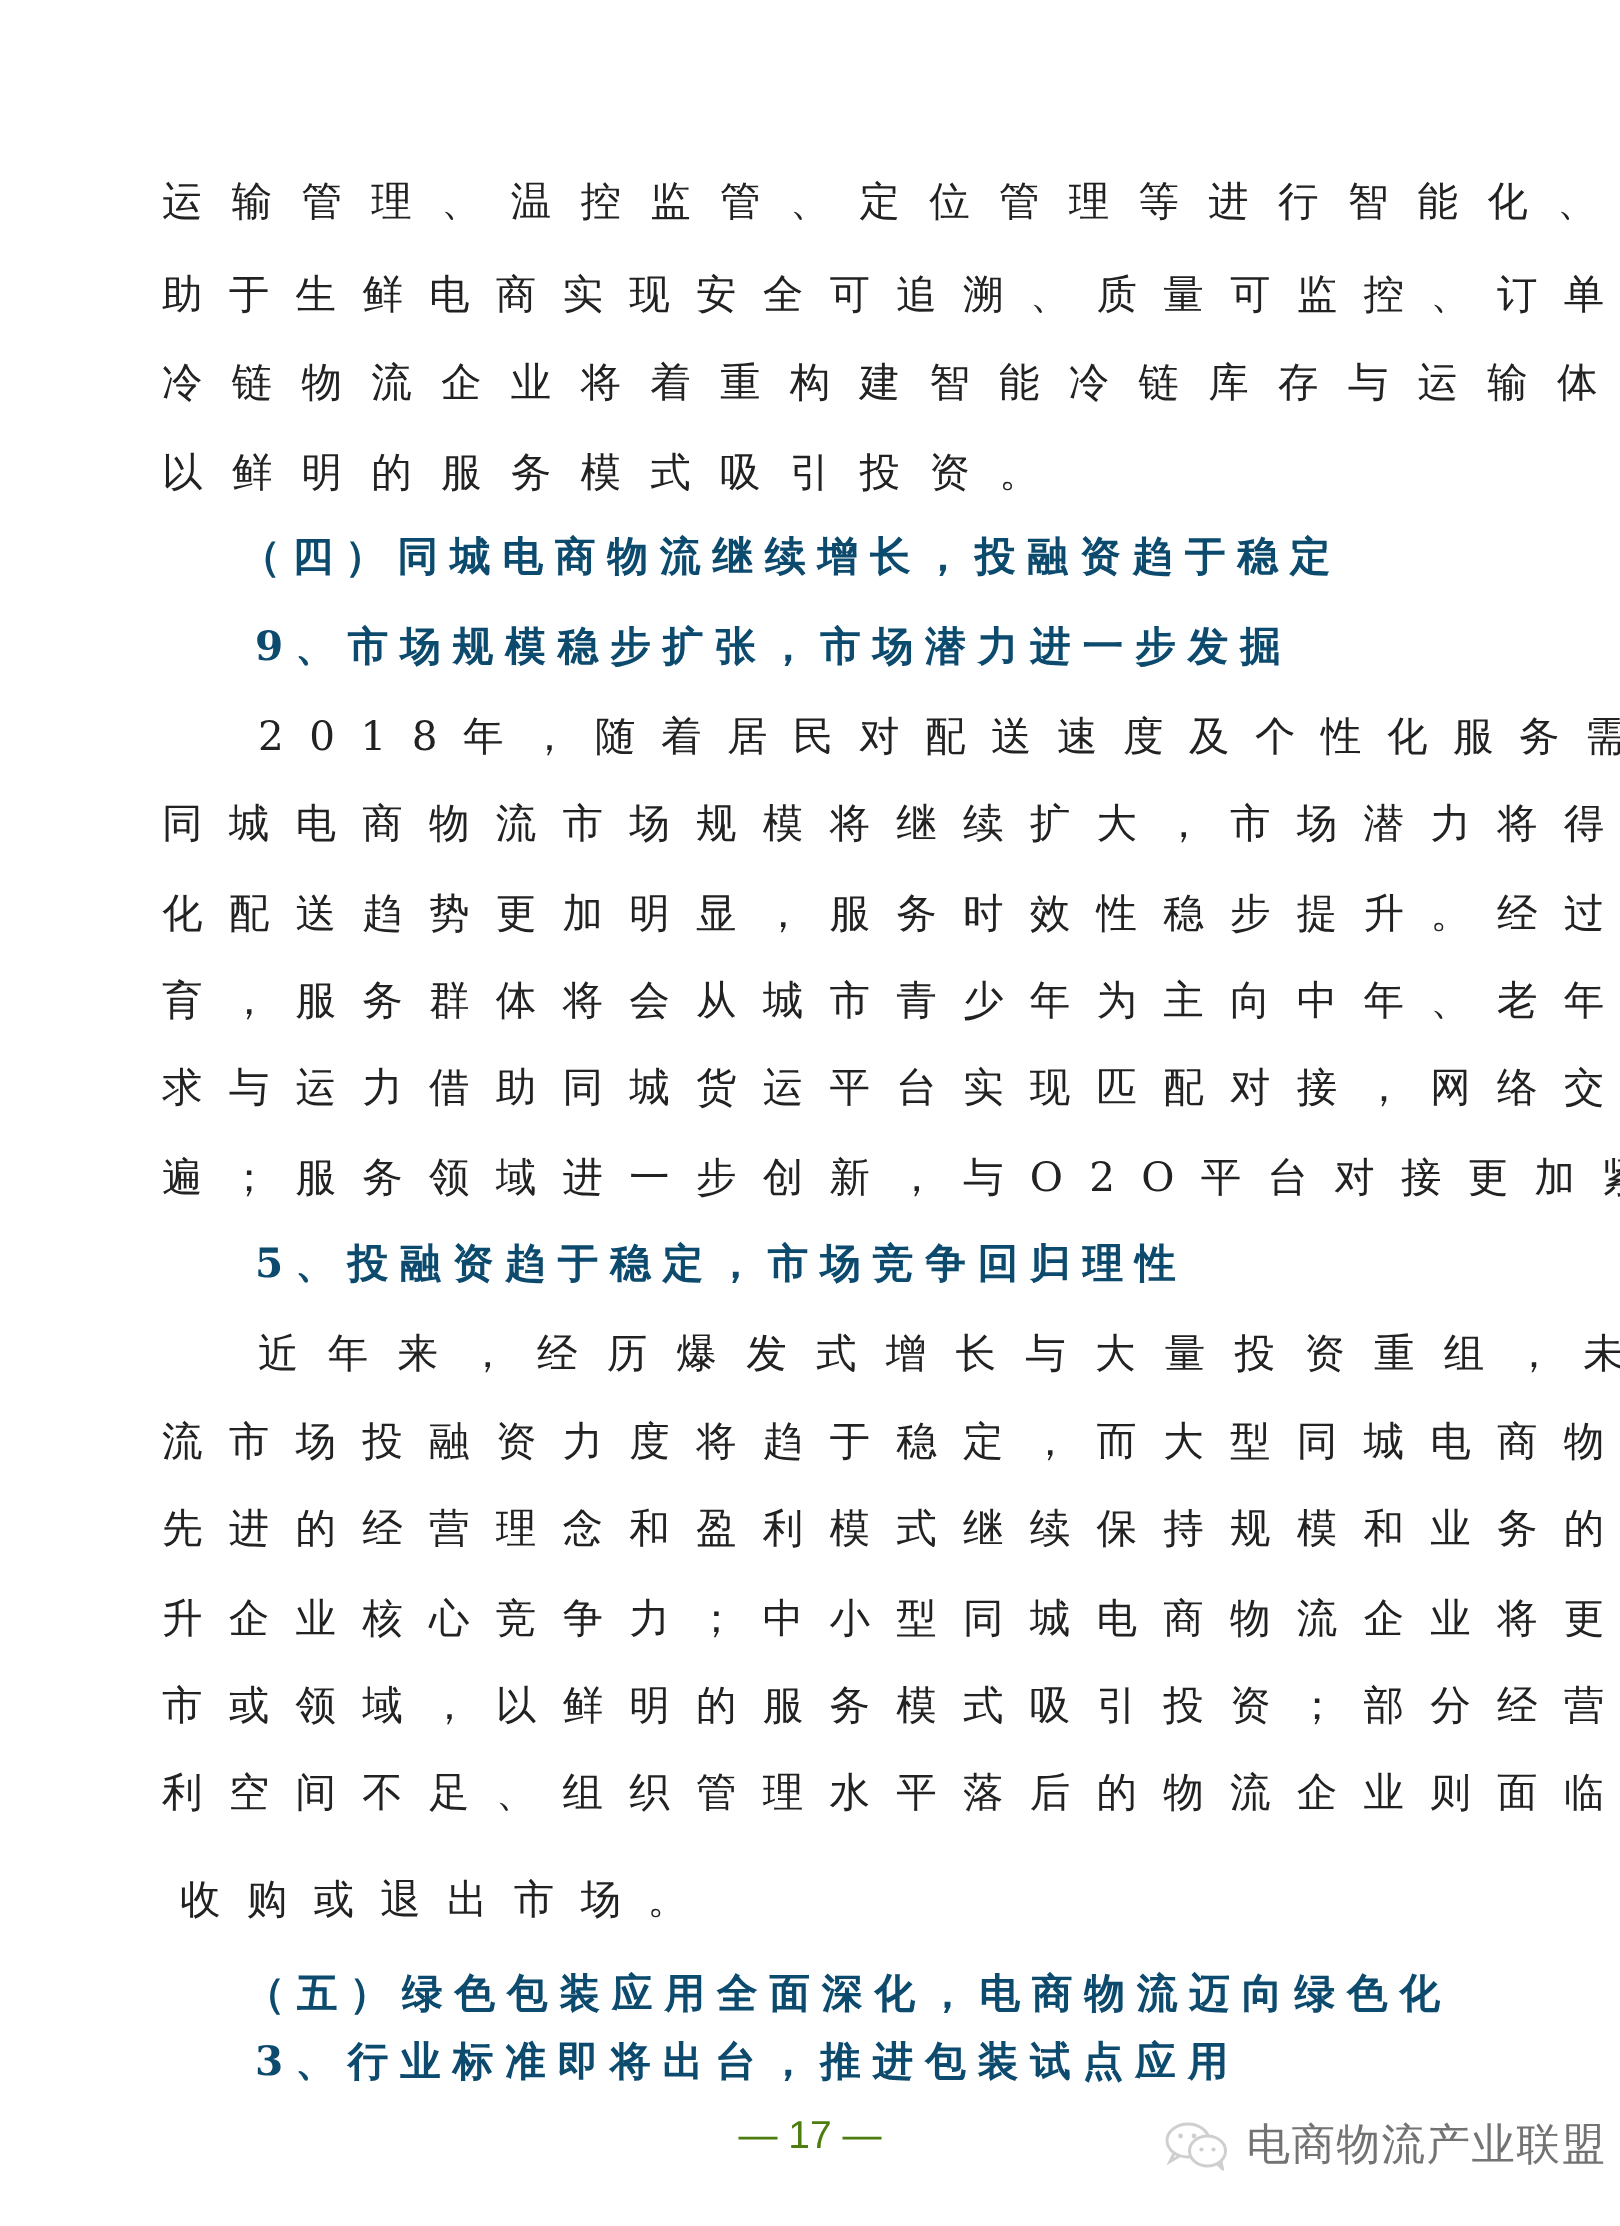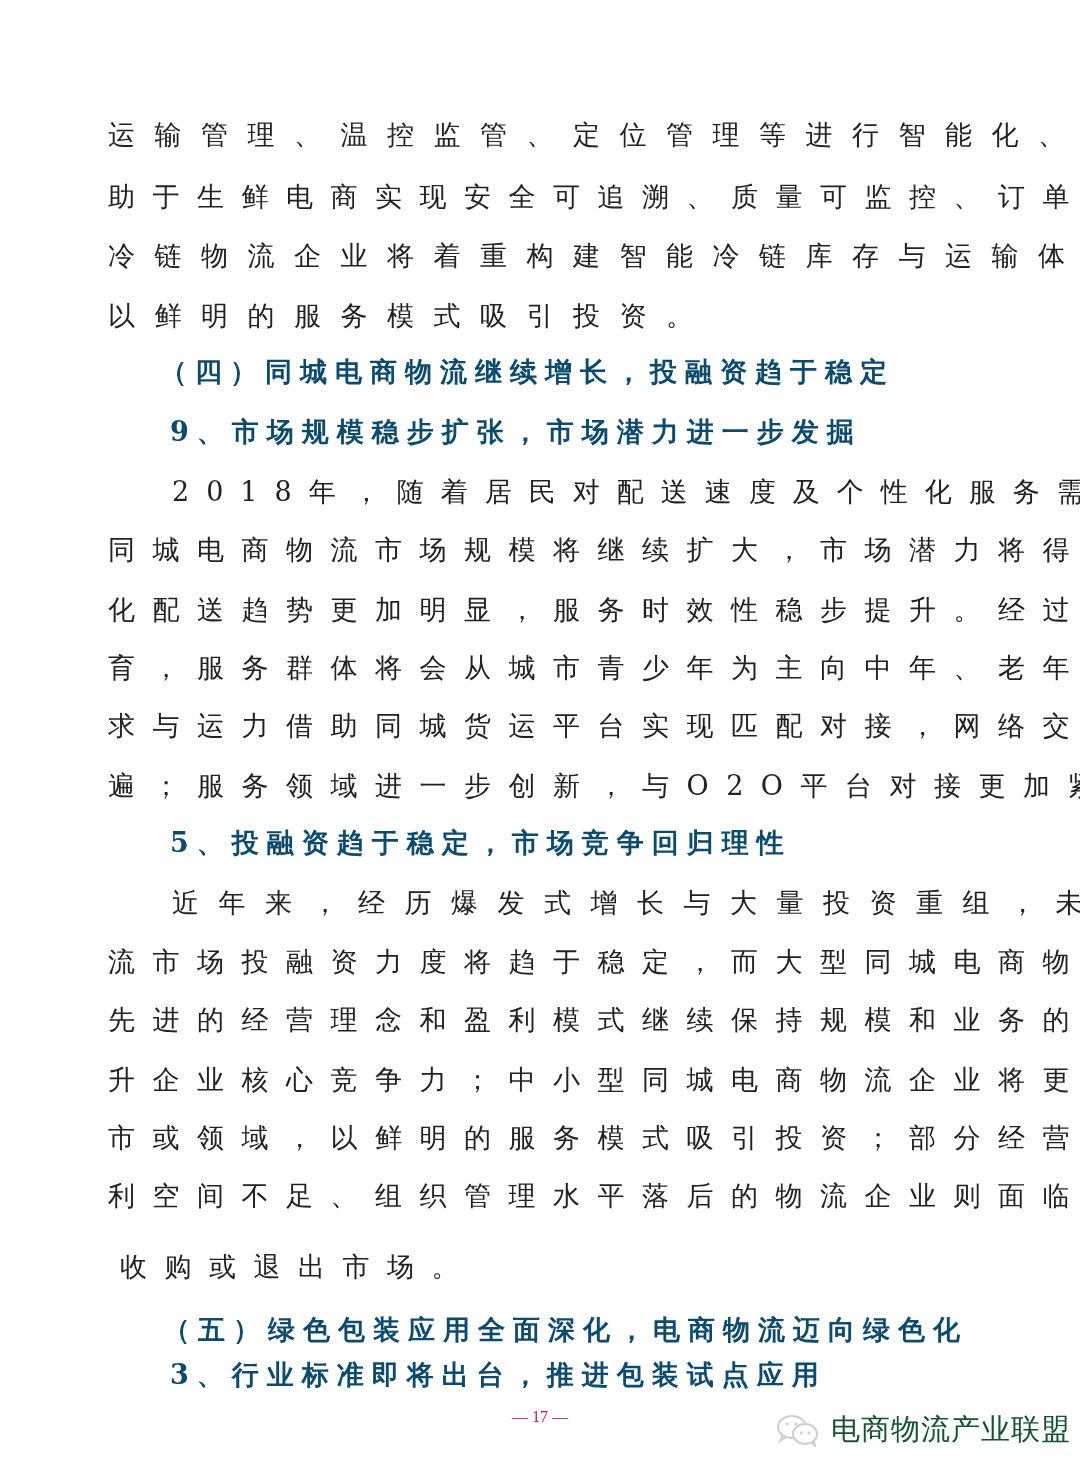--- a/index.html
+++ b/index.html
@@ -2,23 +2,23 @@
 <html><head>
 <meta charset="utf-8">
 <style>
   html, body { margin:0; padding:0; }
   body { width:1080px; height:1484px; background:#ffffff; position:relative; overflow:hidden;
          font-family:"DejaVu Serif","Liberation Serif",serif; color:#1a1a1a; }
   .line { position:absolute; left:108px; white-space:nowrap; font-size:27px; line-height:34px;
           letter-spacing:19.5px; color:#222; }
   .heading { font-weight:bold; letter-spacing:8px; color:#0c4a6e; }
   .pagenum { position:absolute; top:1408px; left:0; width:1080px; text-align:center;
-             font-size:16px; color:#be185d; font-family:Liberation Serif, serif; }
+             font-size:26px; color:#4d7c0f; font-family:Liberation Sans, sans-serif; }
   .watermark { position:absolute; left:775px; top:1410px; display:flex; align-items:center;
-               color:#14532d; font-family:"DejaVu Sans",sans-serif; font-size:29px; letter-spacing:1px; }
+               color:#737373; font-family:"DejaVu Sans",sans-serif; font-size:29px; letter-spacing:1px; }
   .wm-icon { width:48px; height:34px; margin-right:8px; }
 </style>
 </head>
 <body>
 
 <div>
   <p class="line" style="top:118px;margin:0">运输管理、温控监管、定位管理等进行智能化、可视化改造，有</p>
   <p class="line" style="top:180px;margin:0;letter-spacing:17.5px">助于生鲜电商实现安全可追溯、质量可监控、订单信息可跟踪等，</p>
   <p class="line" style="top:239px;margin:0">冷链物流企业将着重构建智能冷链库存与运输体系，强化对冷</p>
   <p class="line" style="top:299px;margin:0">以鲜明的服务模式吸引投资。</p>

